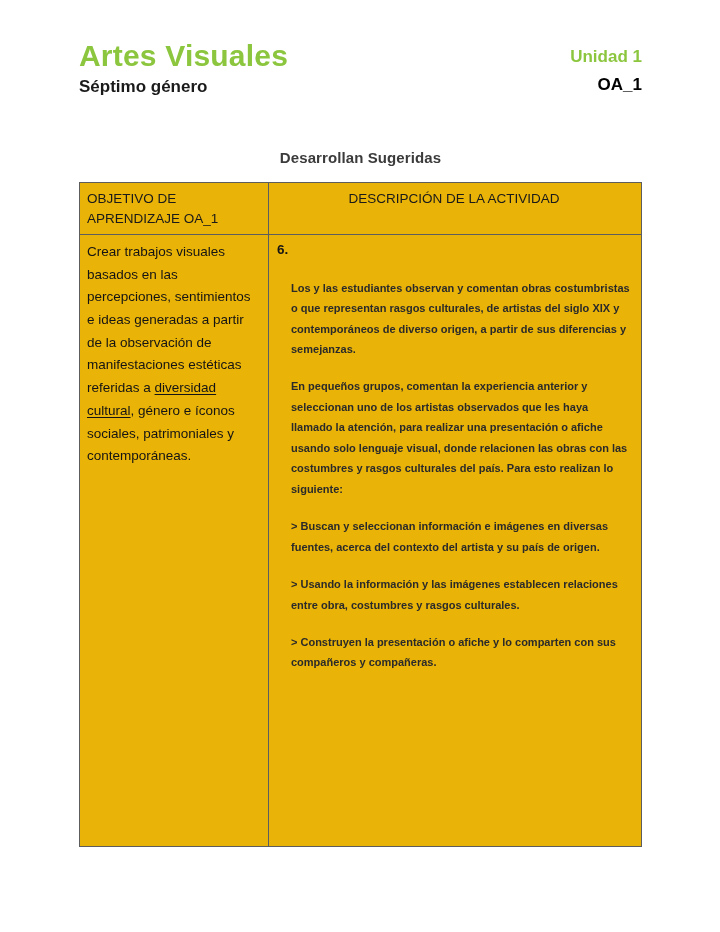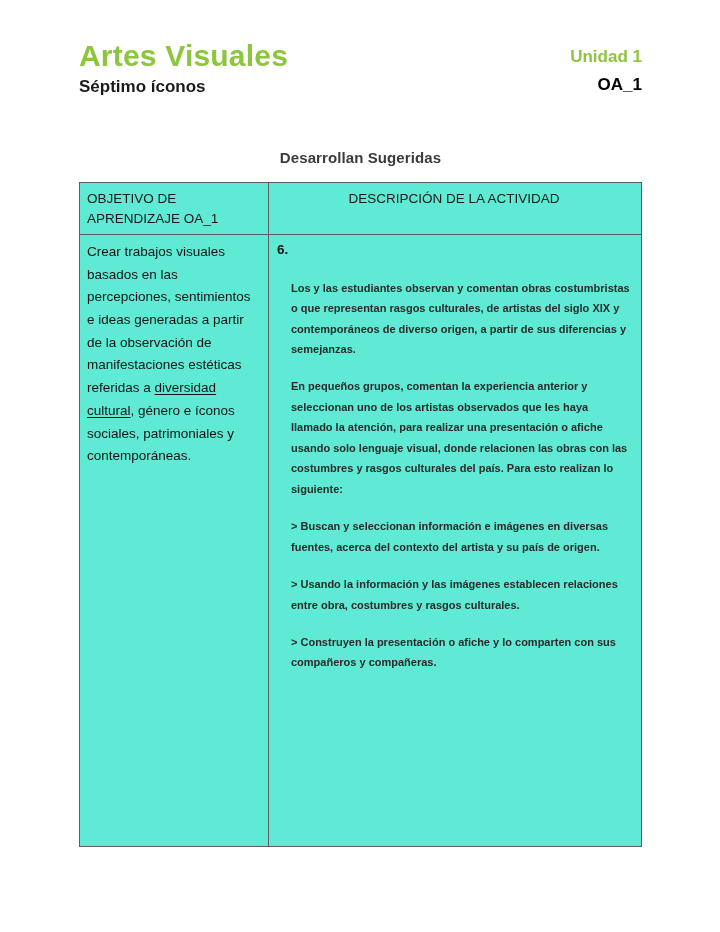--- a/index.html
+++ b/index.html
@@ -94,21 +94,21 @@
     position: absolute;
     left: 79px;
     top: 182px;
     width: 563px;
     height: 665px;
     box-sizing: border-box;
     border: 1px solid #5d5d5d;
     display: flex;
     flex-direction: column;
     overflow: hidden;
-    background: #5eead4;
+    background: #eab308;
   }
 
   .table-header-row {
     display: flex;
     flex: 0 0 51px;
     border-bottom: 1px solid #5d5d5d;
     box-sizing: border-box;
   }
   .table-body-row {
     display: flex;
@@ -176,21 +176,21 @@
   }
 </style>
 </head>
 <body>
 
 <div class="page">
 
   <div class="masthead">
     <div class="masthead-left">
       <div class="subject-title">Artes Visuales</div>
-      <div class="grade-level">Séptimo íconos</div>
+      <div class="grade-level">Séptimo género</div>
     </div>
     <div class="masthead-right">
       <div class="unit-label">Unidad 1</div>
       <div class="oa-label">OA_1</div>
     </div>
   </div>
 
   <div class="section-heading">Desarrollan Sugeridas</div>
 
   <div class="activity-table">

